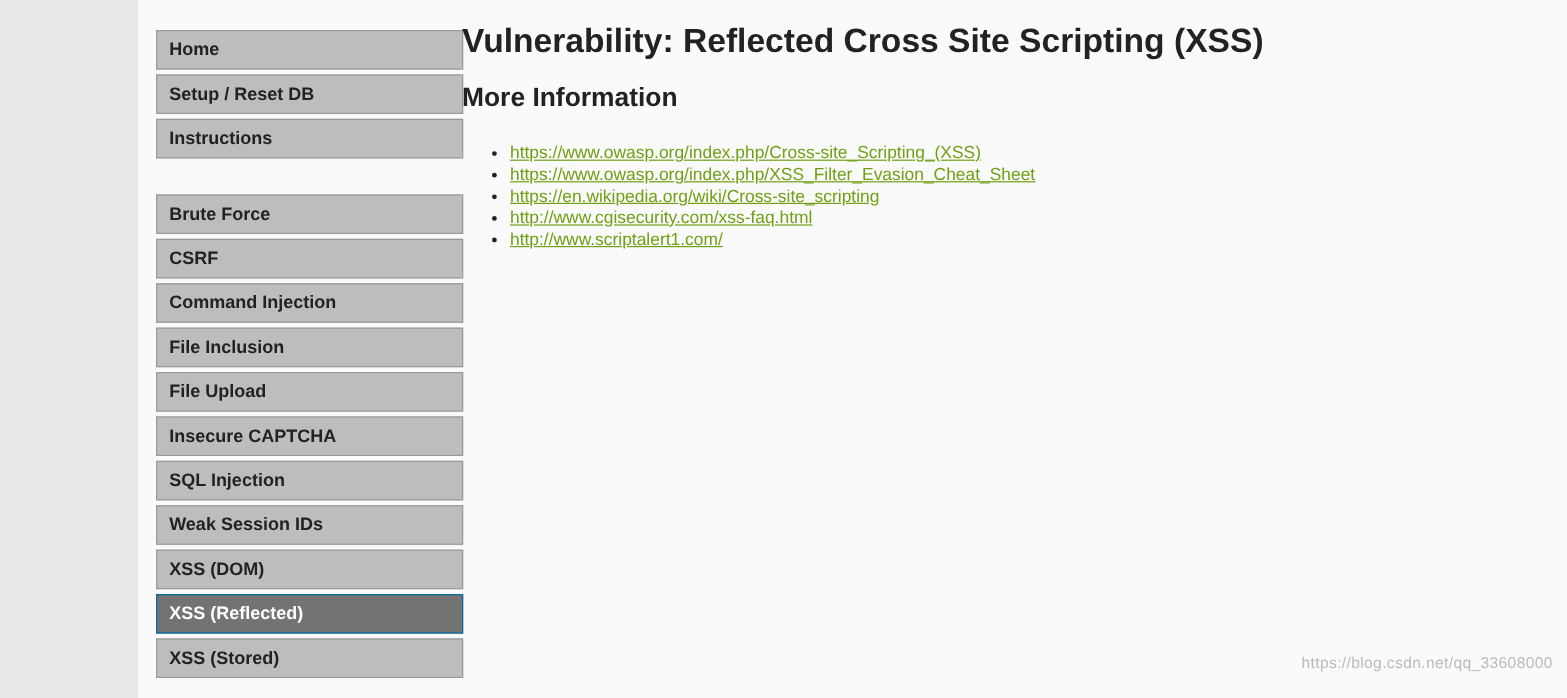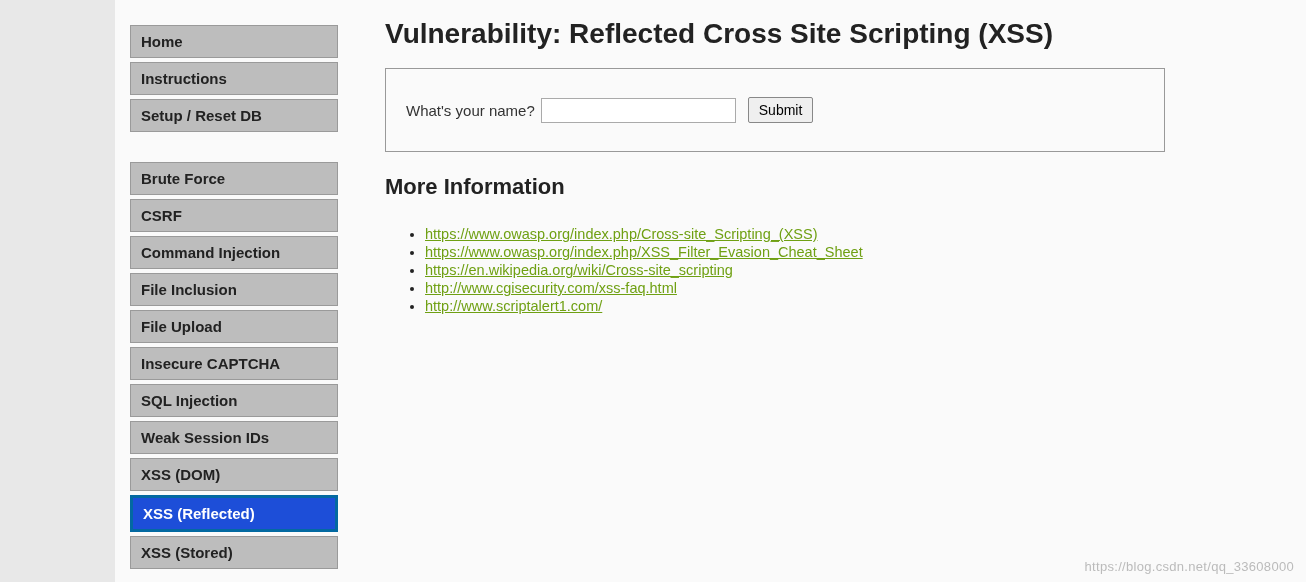--- a/index.html
+++ b/index.html
@@ -24,36 +24,36 @@
     .sidebar {
       width: 240px;
       padding: 25px 15px 0 15px;
       flex-shrink: 0;
     }
     .nav-group {
       margin-bottom: 30px;
     }
     .nav-item {
       display: block;
-      width: 208px;
+      width: 256px;
       background: #bdbdbd;
       border: 1px solid #9a9a9a;
       color: #222;
       font-size: 15px;
       font-weight: bold;
       padding: 7px 10px;
       margin-bottom: 4px;
       text-align: left;
       cursor: pointer;
       text-decoration: none;
     }
     .nav-item.selected {
-      background: #1d4ed8;
+      background: #737373;
       color: #fff;
-      border: 3px solid #0369a1;
+      border: 1px solid #0369a1;
     }
     .main {
       flex: 1;
       padding: 18px 30px 20px 30px;
       max-width: 840px;
     }
     .page-title {
       font-size: 28px;
       font-weight: bold;
       color: #222;
@@ -105,62 +105,55 @@
       font-size: 14.5px;
     }
     .info-list a {
       color: #6fa013;
       font-weight: normal;
       text-decoration: underline;
     }
     .watermark {
       position: absolute;
       right: 12px;
-      bottom: 8px;
+      bottom: 22px;
       color: #bbb;
       font-size: 13px;
       font-family: Arial, sans-serif;
       letter-spacing: 0.3px;
     }
   </style>
 </head>
 <body>
 
 <div class="container">
   <nav class="sidebar">
     <div class="nav-group" id="nav-group-1">
         <a class="nav-item">Home</a>
+        <a class="nav-item">Setup / Reset DB</a>
         <a class="nav-item">Instructions</a>
-        <a class="nav-item">Setup / Reset DB</a>
       </div>
     <div class="nav-group" id="nav-group-2">
         <a class="nav-item">Brute Force</a>
         <a class="nav-item">CSRF</a>
         <a class="nav-item">Command Injection</a>
         <a class="nav-item">File Inclusion</a>
         <a class="nav-item">File Upload</a>
         <a class="nav-item">Insecure CAPTCHA</a>
         <a class="nav-item">SQL Injection</a>
         <a class="nav-item">Weak Session IDs</a>
         <a class="nav-item">XSS (DOM)</a>
         <a class="nav-item selected">XSS (Reflected)</a>
         <a class="nav-item">XSS (Stored)</a>
       </div>
   </nav>
 
   <main class="main">
     <h1 class="page-title">Vulnerability: Reflected Cross Site Scripting (XSS)</h1>
 
-    <div class="form-box">
-      <div class="form-row">
-        <span class="form-label">What's your name?</span>
-        <input type="text" class="text-input" value="" style="">
-        <button class="submit-btn">Submit</button>
-      </div>
-    </div>
 
     <h2 class="section-heading">More Information</h2>
     <ul class="info-list" id="info-list">
         <li><a href="#">https://www.owasp.org/index.php/Cross-site_Scripting_(XSS)</a></li>
         <li><a href="#">https://www.owasp.org/index.php/XSS_Filter_Evasion_Cheat_Sheet</a></li>
         <li><a href="#">https://en.wikipedia.org/wiki/Cross-site_scripting</a></li>
         <li><a href="#">http://www.cgisecurity.com/xss-faq.html</a></li>
         <li><a href="#">http://www.scriptalert1.com/</a></li>
       </ul>
   </main>

